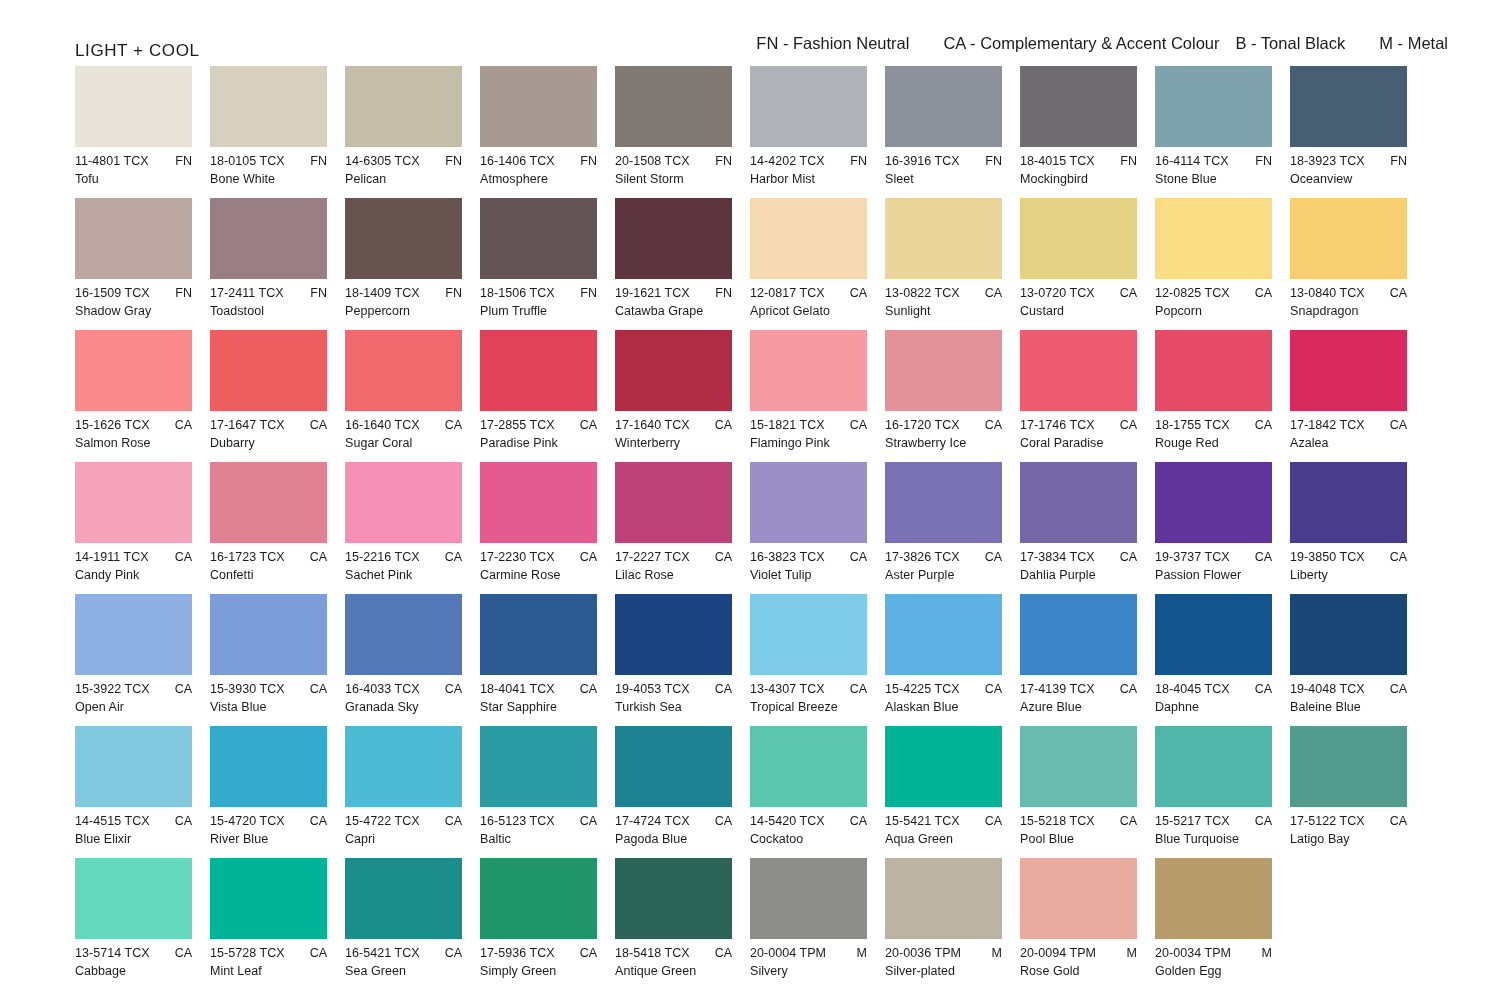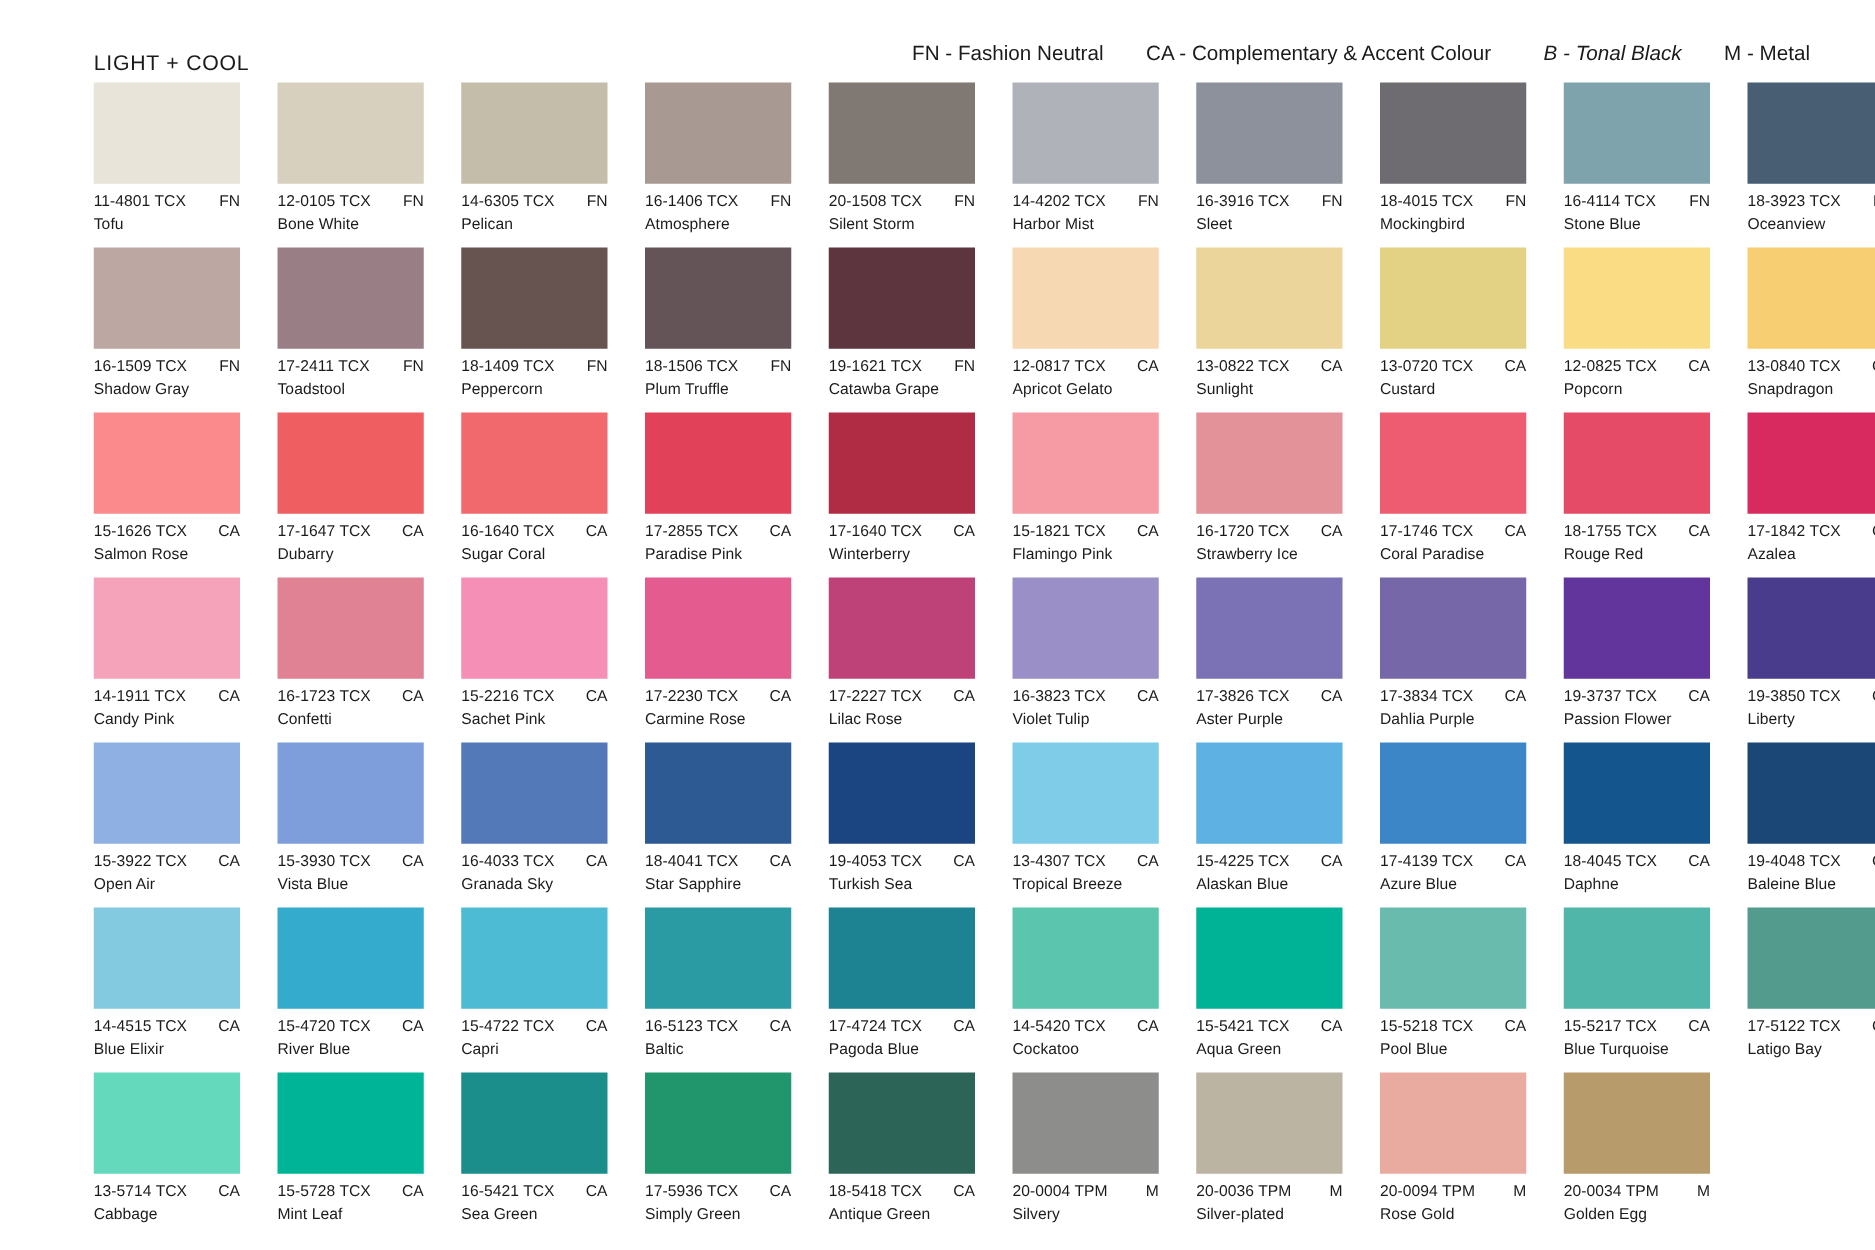--- a/index.html
+++ b/index.html
@@ -45,37 +45,37 @@
     align-items: center;
     white-space: nowrap;
   }
   .legend-item {
     font-size: 16.5px;
     color: #1b1b1b;
     font-weight: 400;
     white-space: nowrap;
   }
   .legend-item + .legend-item { margin-left: 34px; }
-  .legend-item.gap-lg { margin-left: 42px; font-style: italic; }
+  .legend-item.gap-lg { margin-left: 16px; }
 
   
   .grid {
     position: absolute;
     top: 66px;
     left: 75px;
     width: 1350px;
     display: flex;
     flex-direction: column;
     gap: 0px;
   }
   .row {
     display: flex;
     width: 1350px;
     height: 132px;
-    gap: 12px;
+    gap: 0px;
   }
   .cell {
     width: 135px;
     box-sizing: border-box;
     padding-right: 18px;
     display: flex;
     flex-direction: column;
   }
   .swatch {
     width: 117px;
@@ -130,21 +130,21 @@
           <div class="swatch" style="background: rgb(232, 228, 217);"></div>
           <div class="meta">
             <span class="code">11-4801 TCX</span>
             <span class="cat">FN</span>
           </div>
           <div class="cname">Tofu</div>
         </div>
         <div class="cell">
           <div class="swatch" style="background: rgb(215, 208, 190);"></div>
           <div class="meta">
-            <span class="code">12-0105 TCX</span>
+            <span class="code">18-0105 TCX</span>
             <span class="cat">FN</span>
           </div>
           <div class="cname">Bone White</div>
         </div>
         <div class="cell">
           <div class="swatch" style="background: rgb(196, 189, 169);"></div>
           <div class="meta">
             <span class="code">14-6305 TCX</span>
             <span class="cat">FN</span>
           </div>

